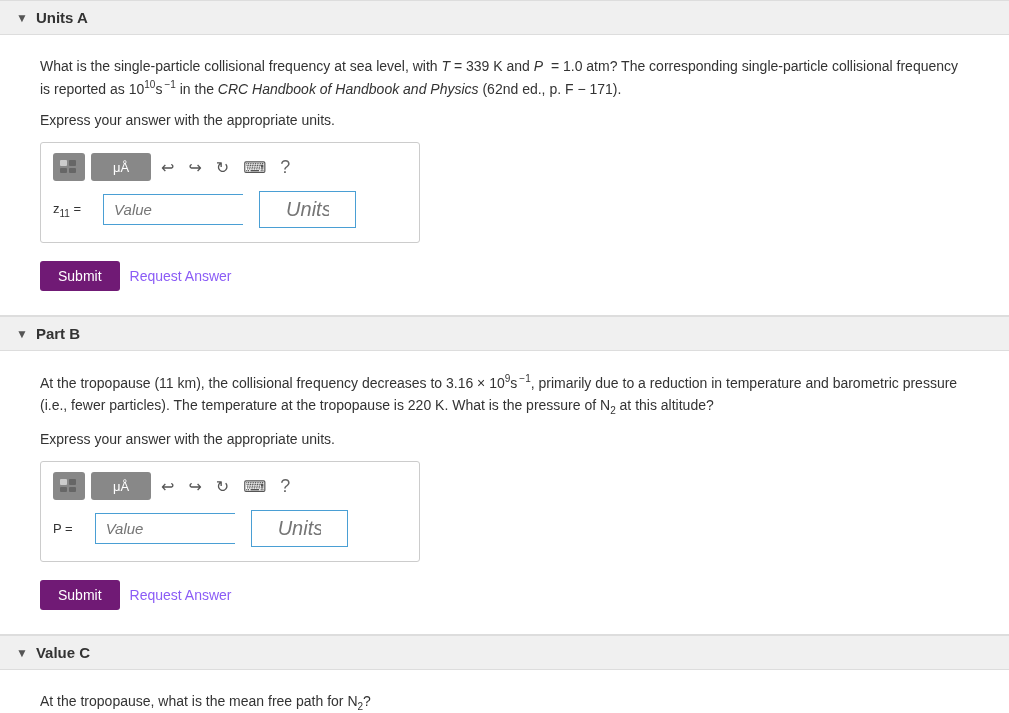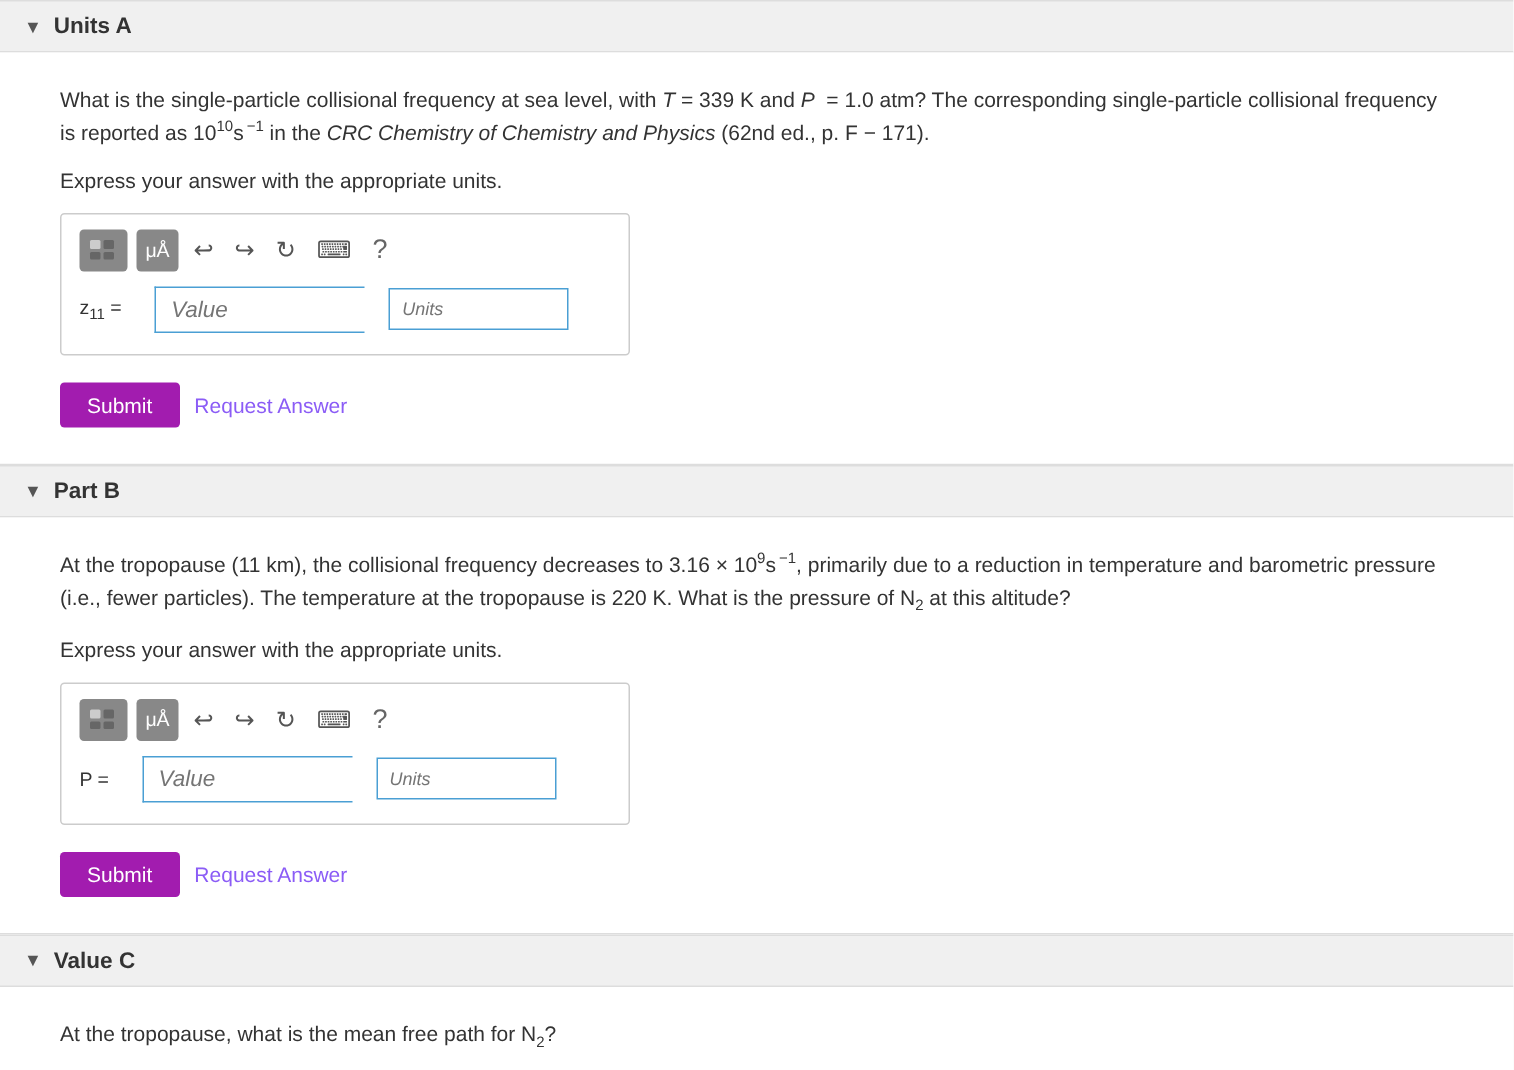--- a/index.html
+++ b/index.html
@@ -85,21 +85,21 @@
       padding: 4px 6px;
       height: 28px;
     }
     .toolbar-btn.grid-btn {
       width: 32px;
       height: 28px;
       background: #888;
       border-radius: 3px;
     }
     .toolbar-btn.mu-btn {
-      width: 28px;
+      width: 60px;
       height: 28px;
       background: #888;
       border-radius: 3px;
       font-size: 13px;
     }
     .toolbar-icon-btn {
       background: none;
       border: none;
       cursor: pointer;
       color: #555;
@@ -134,38 +134,38 @@
       padding: 6px 10px;
       font-size: 15px;
       font-style: italic;
       color: #701a75;
       width: 140px;
       outline: none;
       background: #fff;
     }
     .units-input {
       border: 1.5px solid #4a9fd4;
-      padding: 6px 8px;
-      font-size: 12px;
+      padding: 6px 26px;
+      font-size: 20px;
       font-style: italic;
       color: #aaa;
-      width: 120px;
+      width: 97px;
       outline: none;
       background: #fff;
     }
 
     
     .buttons-row {
       display: flex;
       align-items: center;
       gap: 10px;
       margin-top: 4px;
     }
     .submit-btn {
-      background: #a21caf;
+      background: #701a75;
       color: #fff;
       border: none;
       border-radius: 3px;
       padding: 7px 18px;
       font-size: 14px;
       cursor: pointer;
       font-weight: normal;
     }
     .request-link {
       color: #8b5cf6;
@@ -189,21 +189,21 @@
 <div class="page-container">
 
   <div class="part-section">
     <div class="part-header">
       <span class="arrow">▼</span>
       <span class="part-label">Units A</span>
     </div>
     <div class="part-content">
       <p class="question-text">
         What is the single-particle collisional frequency at sea level, with <i>T</i> = 339 K and <i>P</i> &nbsp;= 1.0 atm? The corresponding single-particle collisional frequency is reported as
-        10<sup>10</sup>s<sup> −1</sup> in the <i>CRC Chemistry of Chemistry and Physics</i> (62nd ed., p. F − 171).
+        10<sup>10</sup>s<sup> −1</sup> in the <i>CRC Handbook of Handbook and Physics</i> (62nd ed., p. F − 171).
       </p>
       <p class="express-label">Express your answer with the appropriate units.</p>
 
       <div class="answer-box">
         <div class="toolbar">
           <button class="toolbar-btn grid-btn" title="Matrix/Fraction">
             <svg width="20" height="16" viewBox="0 0 20 16">
               <rect x="1" y="1" width="7" height="6" rx="1" fill="#ccc"></rect>
               <rect x="10" y="1" width="7" height="6" rx="1" fill="#666"></rect>
               <rect x="1" y="9" width="7" height="5" rx="1" fill="#666"></rect>

